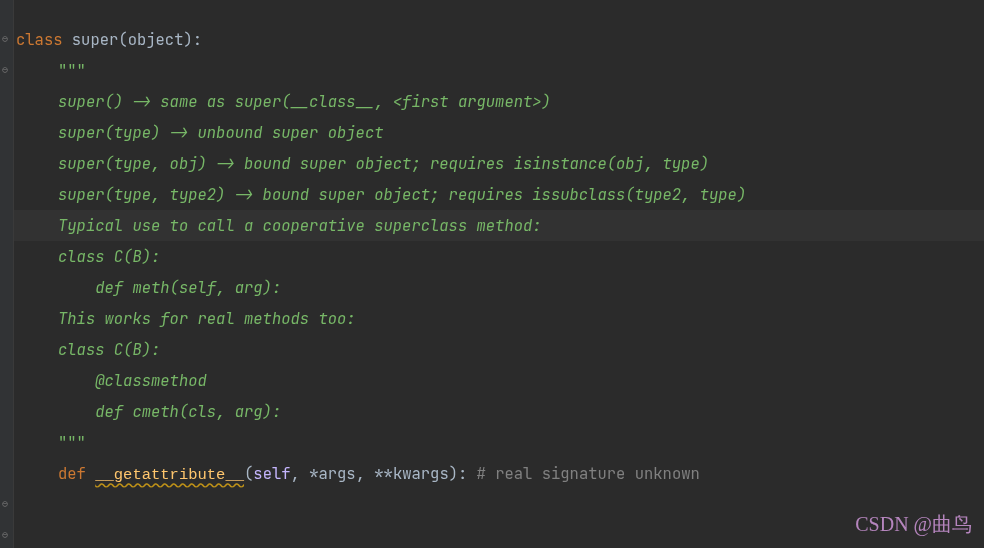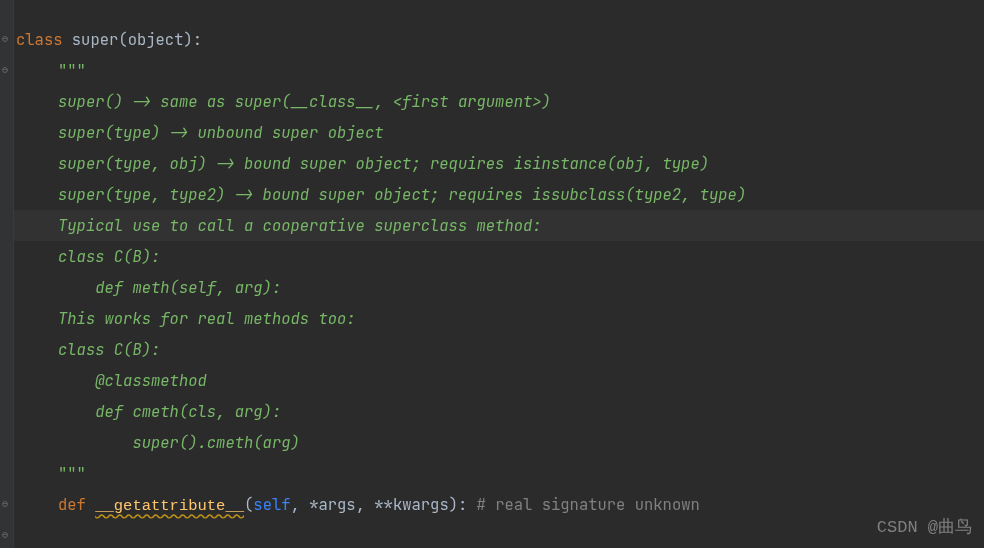--- a/index.html
+++ b/index.html
@@ -45,36 +45,36 @@
     padding-left: 2px;
   }
   .highlight {
     background: #323232;
   }
   .kw { color: #cc7832; }
   .fn-name { color: #a9b7c6; }
   .fn-def { color: #ffc66d; }
   .paren { color: #a9b7c6; }
   .param { color: #a9b7c6; }
-  .self { color: #3b82f6; }
+  .self { color: #c4b5fd; }
   .colon { color: #a9b7c6; }
   .docq { color: #77b767; }
   .doc { color: #77b767; font-style: italic; }
   .comment { color: #808080; }
   .star { color: #a9b7c6; }
   .warn-under { text-decoration: underline wavy #be9117; text-underline-offset: 3px; font-family: Liberation Mono, monospace; }
   .indent1 { padding-left: 44px; }
   .watermark {
     position: absolute;
     right: 12px;
     bottom: 10px;
-    color: #a3a3a3;
+    color: #f0abfc;
     opacity: 0.7;
-    font-family: Liberation Mono, monospace;
-    font-size: 17px;
+    font-family: Liberation Serif, serif;
+    font-size: 20px;
     user-select: none;
   }
 </style>
 </head>
 <body>
 
 <div class="gutter">
   <div class="gutter-mark" style="top:34px">⊖</div>
   <div class="gutter-mark" style="top:65px">⊖</div>
   <div class="gutter-mark" style="top:499px">⊖</div>
@@ -93,21 +93,20 @@
   <div class="line indent1"><span class="doc">super(type, type2) -&gt; bound super object; requires issubclass(type2, type)</span></div>
 
   <div class="line indent1 highlight"><span class="doc">Typical use to call a cooperative superclass method:</span></div>
 
   <div class="line indent1"><span class="doc">class C(B):</span></div>
   <div class="line indent1"><span class="doc">    def meth(self, arg):</span></div>
   <div class="line indent1"><span class="doc">This works for real methods too:</span></div>
   <div class="line indent1"><span class="doc">class C(B):</span></div>
   <div class="line indent1"><span class="doc">    @classmethod</span></div>
   <div class="line indent1"><span class="doc">    def cmeth(cls, arg):</span></div>
-  <div class="line indent1"><span class="doc">        super().cmeth(arg)</span></div>
 
   <div class="line indent1"><span class="docq">"""</span></div>
 
   <div class="line indent1"><span class="kw">def </span><span class="fn-def warn-under">__getattribute__</span><span class="paren">(</span><span class="self">self</span><span class="paren">, </span><span class="star">*</span><span class="param">args</span><span class="paren">, </span><span class="star">**</span><span class="param">kwargs</span><span class="colon">): </span><span class="comment"># real signature unknown</span></div>
 
 </div>
 
 <div class="watermark">CSDN @曲鸟</div>
 
 </body></html>

